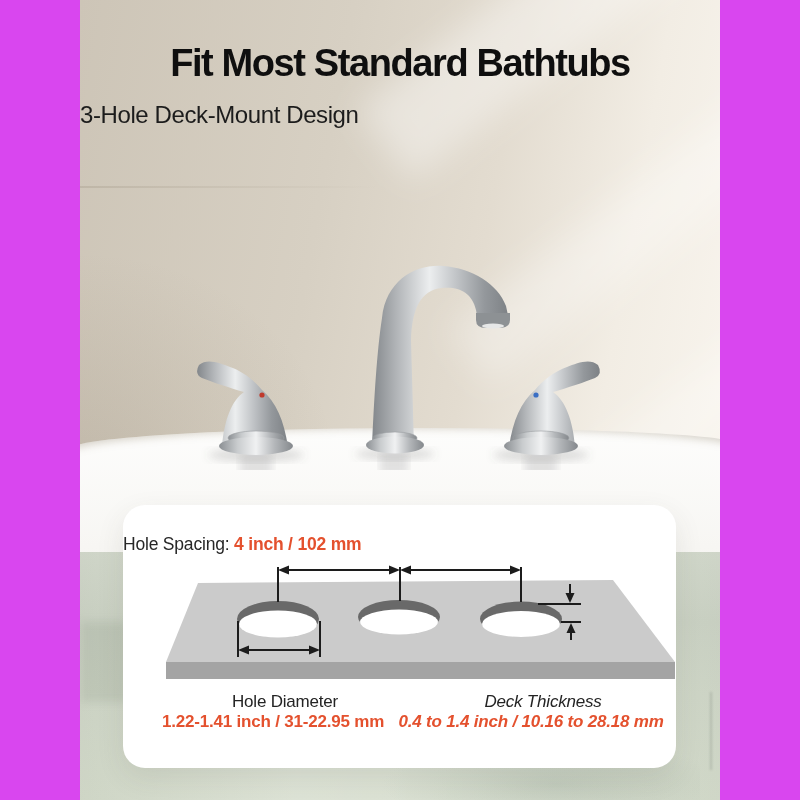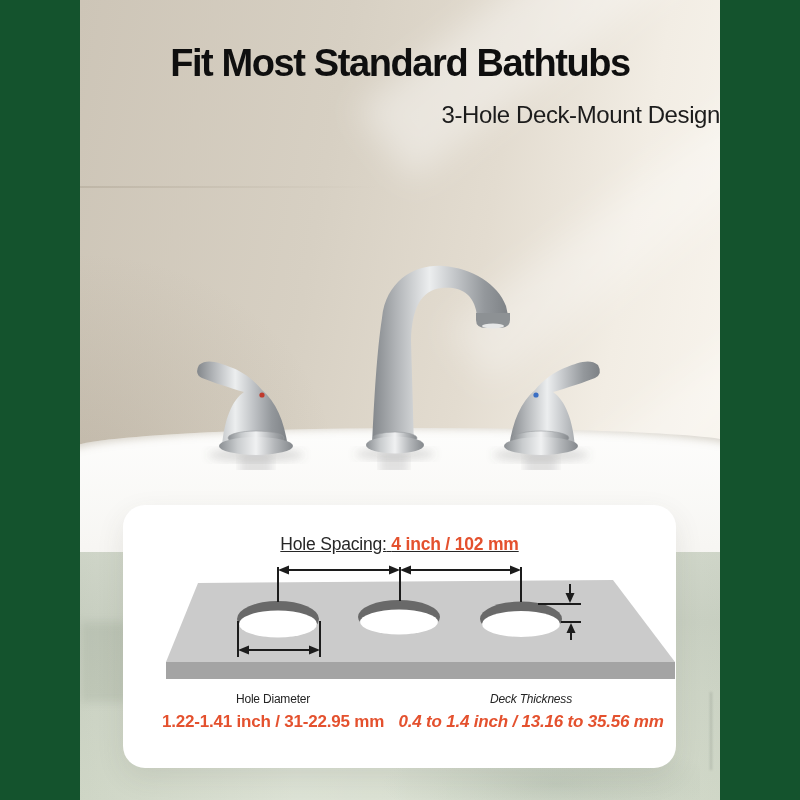--- a/index.html
+++ b/index.html
@@ -1,17 +1,17 @@
 <!DOCTYPE html>
 <html><head>
 <meta charset="utf-8">
 <style>
   * { margin:0; padding:0; box-sizing:border-box; }
   html,body { width:800px; height:800px; background:#ffffff; font-family:"Liberation Sans", sans-serif; }
-  .canvas { position:relative; width:800px; height:800px; background:#14532d; overflow:hidden; }
+  .canvas { position:relative; width:800px; height:800px; background:#d946ef; overflow:hidden; }
 
   
   .photo { position:absolute; left:80px; top:0; width:640px; height:800px; overflow:hidden; background:#ffffff; }
 
   .wall { position:absolute; left:0; top:0; width:640px; height:472px;
           background:linear-gradient(100deg,#cdc5b7 0%, #d7d0c3 38%, #e3dcd0 62%, #f2ede4 82%, #f8f4ed 100%); }
   .wall-seam { position:absolute; left:0; top:186px; width:300px; height:2px;
                background:linear-gradient(90deg, rgba(120,108,88,0.18), rgba(120,108,88,0)); }
   .streak { position:absolute; background:rgba(255,255,255,0.38); filter:blur(16px); }
   .streak.s1 { left:250px; top:-60px; width:520px; height:90px; transform:rotate(-38deg); }
@@ -30,35 +30,35 @@
   .green-tint { position:absolute; inset:0;
           background:linear-gradient(90deg, rgba(160,168,152,0.14) 0%, rgba(255,255,255,0.18) 34%, rgba(255,255,255,0.10) 60%, rgba(150,160,145,0.10) 100%); }
   .green-band-left { position:absolute; left:0; top:70px; width:48px; height:80px; background:rgba(118,128,112,0.16); filter:blur(4px); }
   .green-seam { position:absolute; left:630px; top:140px; width:2px; height:78px; background:rgba(96,106,90,0.22); filter:blur(1px); }
   .green-blob { position:absolute; left:300px; top:190px; width:320px; height:70px;
           background:radial-gradient(ellipse at 55% 60%, rgba(142,158,144,0.28), rgba(142,158,144,0) 70%); }
 
   
   .title { position:absolute; left:0; top:42px; width:640px; text-align:center;
            font-size:38px; font-weight:700; letter-spacing:-1.4px; color:#0f0f0f; }
-  .subtitle { position:absolute; left:0; top:101px; width:640px; text-align:right;
+  .subtitle { position:absolute; left:0; top:101px; width:640px; text-align:left;
            font-size:24px; font-weight:400; letter-spacing:-0.4px; color:#1c1c1c; }
 
   
   .faucet { position:absolute; left:0; top:240px; width:640px; height:230px; }
 
   
   .card { position:absolute; left:43px; top:505px; width:553px; height:263px;
           background:#ffffff; border-radius:22px; box-shadow:0 10px 28px rgba(70,70,55,0.10); }
-  .spacing-line { position:absolute; left:0; top:29px; width:553px; text-align:center;
-          font-size:17.5px; color:#272727; letter-spacing:-0.2px;text-decoration:underline; }
+  .spacing-line { position:absolute; left:0; top:29px; width:553px; 
+          font-size:17.5px; color:#272727; letter-spacing:-0.2px; }
   .spacing-line .val { color:#E4512E; font-weight:700; }
   .diagram { position:absolute; left:0; top:0; width:553px; height:263px; }
   .spec-label { position:absolute; transform:translateX(-50%); white-space:nowrap;
-          font-size:12px; color:#242424; letter-spacing:-0.2px; }
+          font-size:17px; color:#242424; letter-spacing:-0.2px;margin-left:12px; }
   .spec-value { position:absolute; transform:translateX(-50%); white-space:nowrap;
           font-size:17px; font-weight:700; color:#E4512E; letter-spacing:-0.2px; }
   .col-left  { left:150px; }
   .col-right { left:408px;font-style:italic; }
   .row-label { top:187px; }
   .row-value { top:207px; }
 </style>
 </head>
 <body>
 
@@ -214,17 +214,17 @@
         </g>
         <g fill="#1c1c1c">
           <polygon points="447,98 442.5,88 451.5,88"></polygon>
           <polygon points="448,118 443.5,128 452.5,128"></polygon>
         </g>
       </svg>
 
       <div class="spec-label col-left row-label">Hole Diameter</div>
       <div class="spec-value col-left row-value">1.22-1.41 inch / 31-22.95 mm</div>
       <div class="spec-label col-right row-label">Deck Thickness</div>
-      <div class="spec-value col-right row-value">0.4 to 1.4 inch / 13.16 to 35.56 mm</div>
+      <div class="spec-value col-right row-value">0.4 to 1.4 inch / 10.16 to 28.18 mm</div>
     </div>
 
   </div>
 </div>
 
 </body></html>

